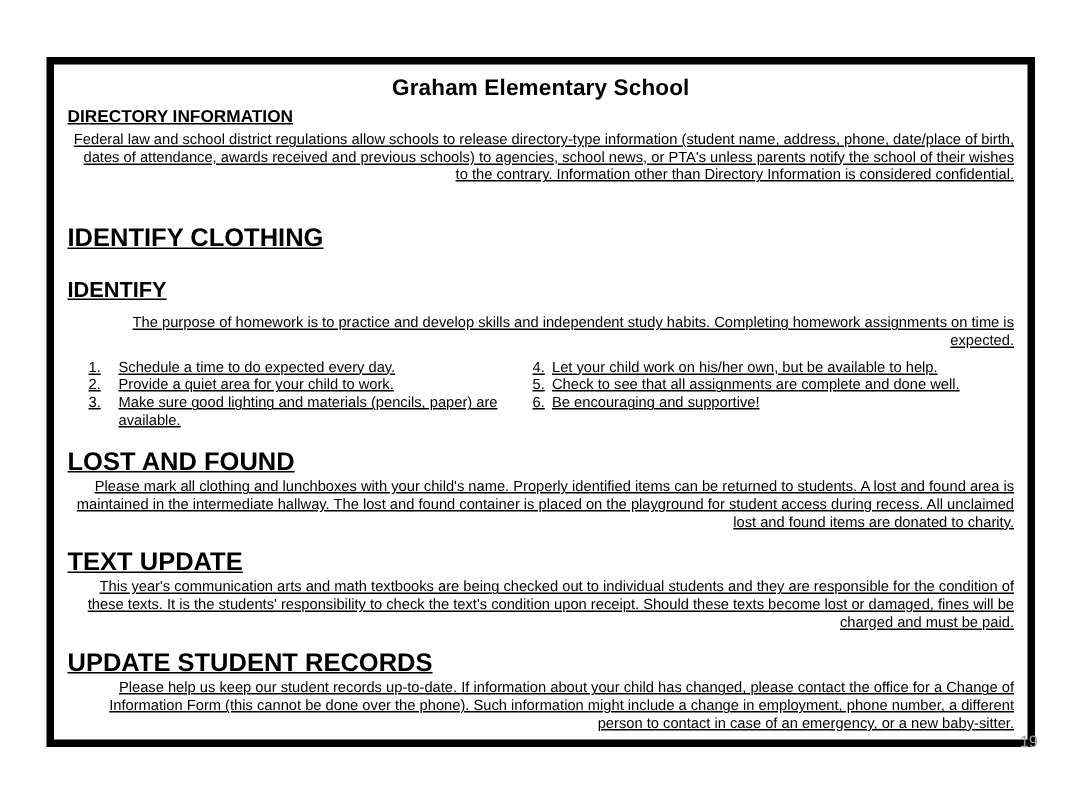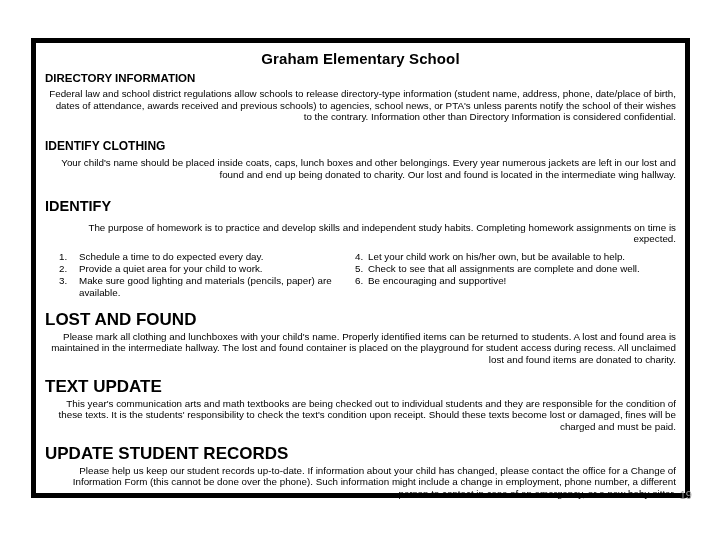--- a/index.html
+++ b/index.html
@@ -50,30 +50,31 @@
   .doc-title {
     text-align: center;
     font-weight: bold;
     font-size: 15px;
     line-height: 19px;
     letter-spacing: 0.1px;
   }
 
   .section {
     margin: 0;
+    text-decoration: underline;
   }
 
   .heading {
     font-weight: bold;
     color: #000000;
     margin: 0;
     padding: 0;
   }
   .heading.h-sm  { font-size: 11.5px; line-height: 14px; }
-  .heading.h-md  { font-size: 12px; line-height: 15px; }
+  .heading.h-md  { font-size: 17px; line-height: 15px; margin-top: 12px; }
   .heading.h-lg  { font-size: 17px; line-height: 17px; }
   .heading.h-xl  { font-size: 14.5px; line-height: 18px; }
 
   .body-text {
     font-size: 9.8px;
     line-height: 11.7px;
     margin: 0;
     padding: 0;
     text-align: right;
   }
@@ -151,21 +152,20 @@
         <div class="heading h-sm">DIRECTORY INFORMATION</div>
         <div class="gap-xs"></div>
         <p class="body-text">Federal law and school district regulations allow schools to release directory-type information (student name, address, phone, date/place of birth, dates of attendance, awards received and previous schools) to agencies, school news, or PTA's unless parents notify the school of their wishes to the contrary.  Information other than Directory Information is considered confidential.</p>
       </div>
 
       <div class="gap-lg"></div>
 
       <div class="section">
         <div class="heading h-md">IDENTIFY CLOTHING</div>
         <div class="gap-xs"></div>
-        <p class="body-text">Your child's name should be placed inside coats, caps, lunch boxes and other belongings.  Every year numerous jackets are left in our lost and found and end up being donated to charity.  Our lost and found is located in the intermediate wing hallway.</p>
       </div>
 
       <div class="gap-lg"></div>
 
       <div class="section">
         <div class="heading h-xl">IDENTIFY</div>
         <div class="gap-sm"></div>
         <p class="body-text">The purpose of homework is to practice and develop skills and independent study habits.  Completing homework assignments on time is expected.</p>
 
         <div class="list-columns">

